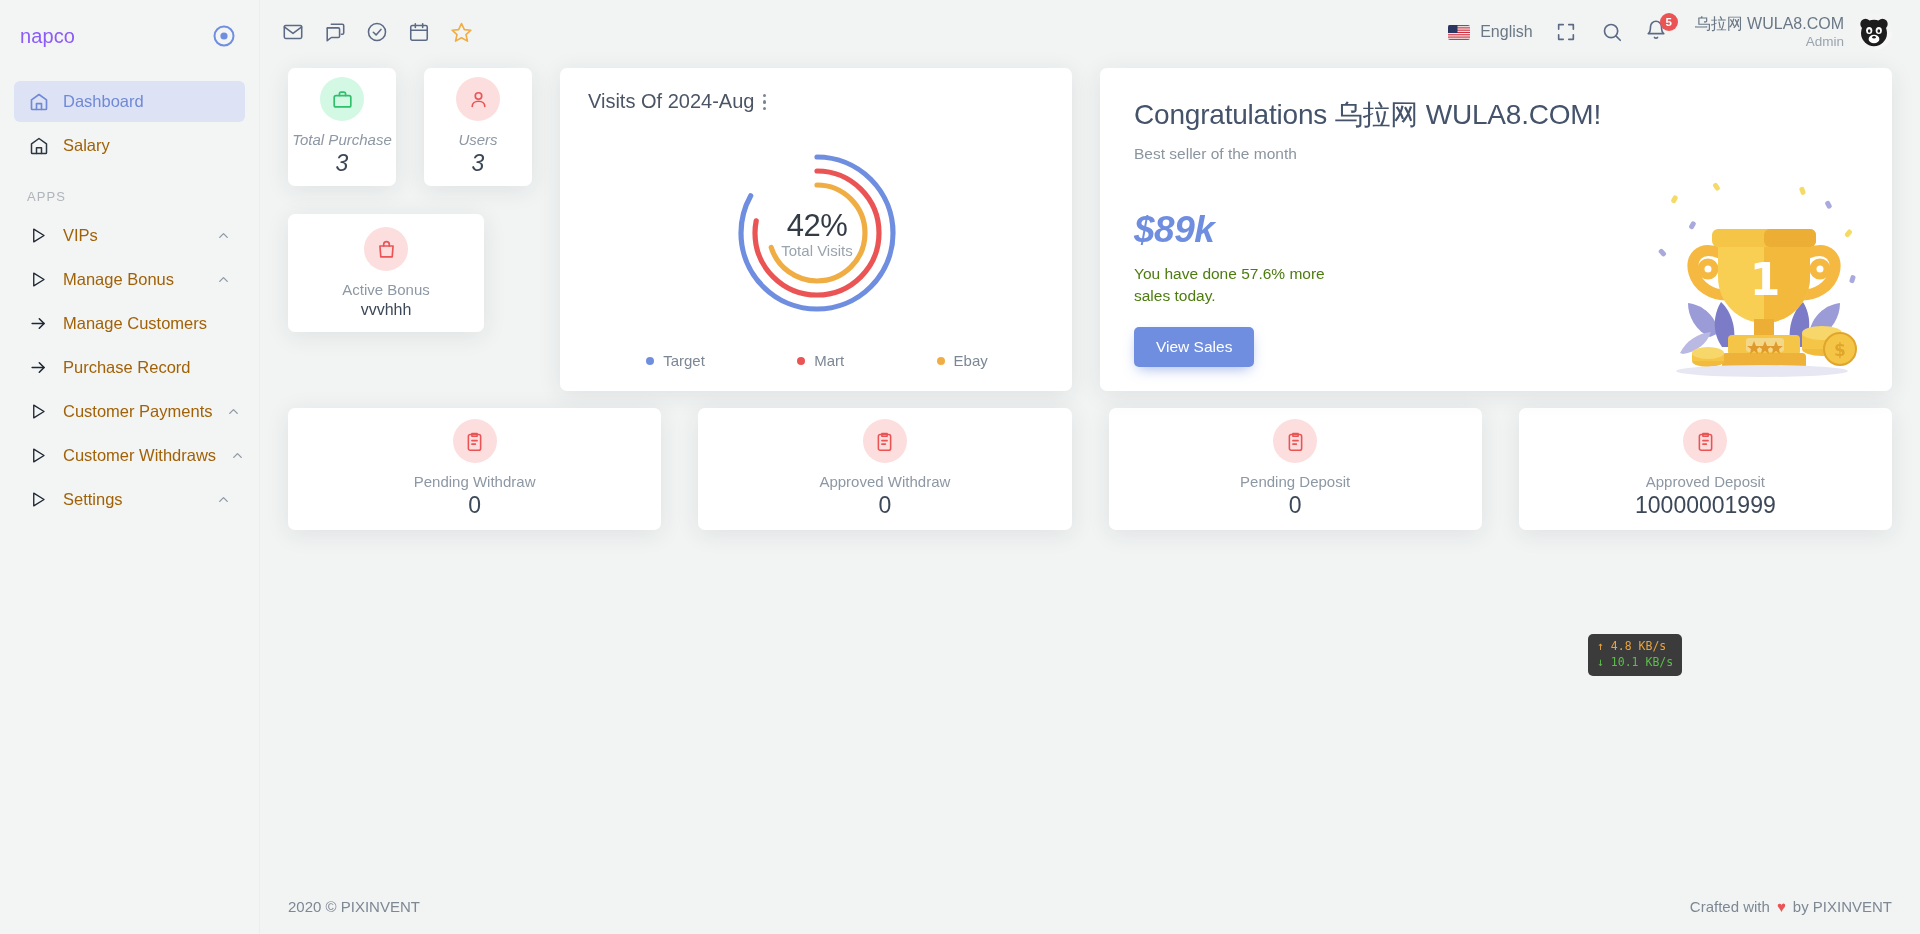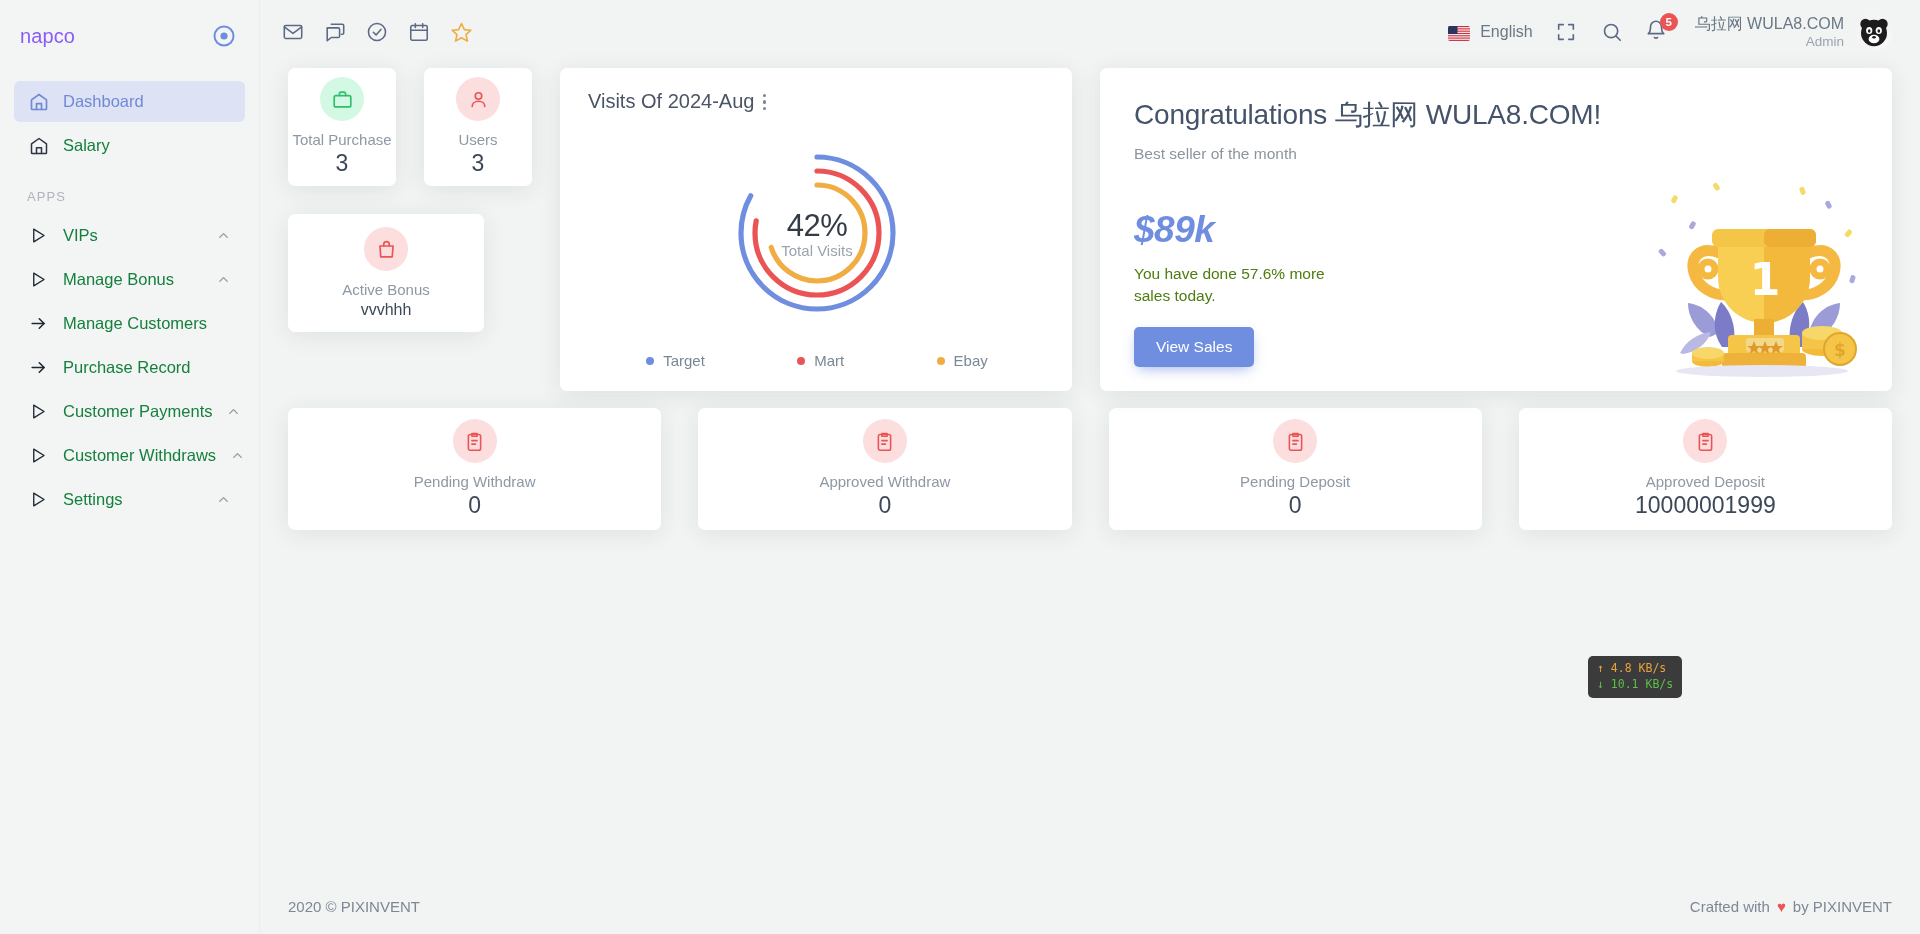--- a/index.html
+++ b/index.html
@@ -24,21 +24,21 @@
     padding: 0 22px 0 20px; justify-content: space-between;
   }
   .brand-name { font-size: 20px; color:#8b5cf6; letter-spacing:.1px; }
   .brand-dot { width:26px; height:26px; }
 
   .nav { padding-top: 6px; }
   .nav-item {
     display:flex; align-items:center; gap:14px;
     height: 41px; margin: 3px 14px; padding: 0 14px;
     border-radius: 6px; cursor: pointer;
-    color:#15803d; font-size:16.5px;
+    color:#a16207; font-size:16.5px;
   }
   .nav-item .nav-ic { width:21px; height:21px; flex:0 0 21px; display:flex; align-items:center; justify-content:center; }
   .nav-item .nav-label { flex:1 1 auto; white-space:nowrap; }
   .nav-item .nav-chev { width:15px; height:15px; flex:0 0 15px; opacity:.65; }
   .nav-item.active {
     background: #dde3f5; color:#6e8ade;
   }
   .nav-item.active .nav-label { color:#7089d6; }
   .section-label {
     font-size:13px; color:#b0b5bb; letter-spacing:1.1px;
@@ -48,21 +48,21 @@
   
   .content { flex:1 1 auto; height:934px; position:relative; display:flex; flex-direction:column; }
 
   .topbar {
     height:64px; display:flex; align-items:center;
     padding: 0 28px 0 20px; background:#f2f4f4;
   }
   .topbar-left { display:flex; align-items:center; gap:16px; }
   .tb-ic { width:26px; height:26px; display:flex; align-items:center; justify-content:center; cursor:pointer; }
   .topbar-right { margin-left:auto; display:flex; align-items:center; gap:20px; }
-  .lang { display:flex; align-items:flex-end; gap:10px; cursor:pointer; }
+  .lang { display:flex; align-items:center; gap:10px; cursor:pointer; }
   .flag { width:22px; height:15px; border-radius:2px; overflow:hidden; display:block; }
   .lang-label { font-size:16px; color:#6a7885; }
   .bell-wrap { position:relative; width:26px; height:26px; cursor:pointer; }
   .badge {
     position:absolute; top:-6px; right:-7px;
     min-width:18px; height:18px; border-radius:9px;
     background:#ea5455; color:#fff; font-size:11.5px;
     display:flex; align-items:center; justify-content:center;
     padding: 0 4px; font-weight:600;
   }
@@ -74,21 +74,21 @@
     width:36px; height:36px; border-radius:50%;
     background:#f4f4f4; overflow:hidden; flex:0 0 36px;
     display:flex; align-items:center; justify-content:center;
   }
 
   
   .main { flex:1 1 auto; padding: 4px 28px 0 28px; position:relative; }
 
   .row1 { display:flex; gap:28px; align-items:flex-start; }
   .col-small { width:244px; flex:0 0 244px; display:flex; flex-direction:column; gap:28px; }
-  .small-pair { display:flex; gap:28px; }
+  .small-pair { display:flex; gap:28px;font-style:italic; }
 
   .card {
     background:#fff; border-radius:7px;
     box-shadow: 0 4px 24px 0 rgba(34,41,47,.09);
   }
 
   .stat-card { height:118px; display:flex; flex-direction:column; align-items:center; justify-content:center; }
   .stat-icon {
     width:44px; height:44px; border-radius:50%;
     display:flex; align-items:center; justify-content:center;
@@ -130,21 +130,21 @@
     padding: 11px 22px; border-radius:5px; border:none; cursor:pointer;
     box-shadow: 0 5px 14px -4px rgba(111,142,224,.7);
   }
   .trophy { position:absolute; right:22px; bottom:14px; width:220px; height:200px; }
 
   .row2 { display:flex; gap:37px; margin-top:17px; }
   .wide-card { flex:1 1 0; height:122px; display:flex; flex-direction:column; align-items:center; justify-content:center; }
 
   
   .net-widget {
-    position:absolute; left:1328px; top:592px;
+    position:absolute; left:1328px; top:570px;
     background:#3b3b3b; border-radius:5px;
     padding: 5px 9px 6px 9px; line-height:1.35;
     font-family: "DejaVu Sans Mono", monospace; font-size:11.5px;
   }
   .net-up { color:#e8a33d; white-space:nowrap; }
   .net-down { color:#5bbf4a; white-space:nowrap; }
 
   
   .footer {
     height:56px; display:flex; align-items:center; justify-content:space-between;

